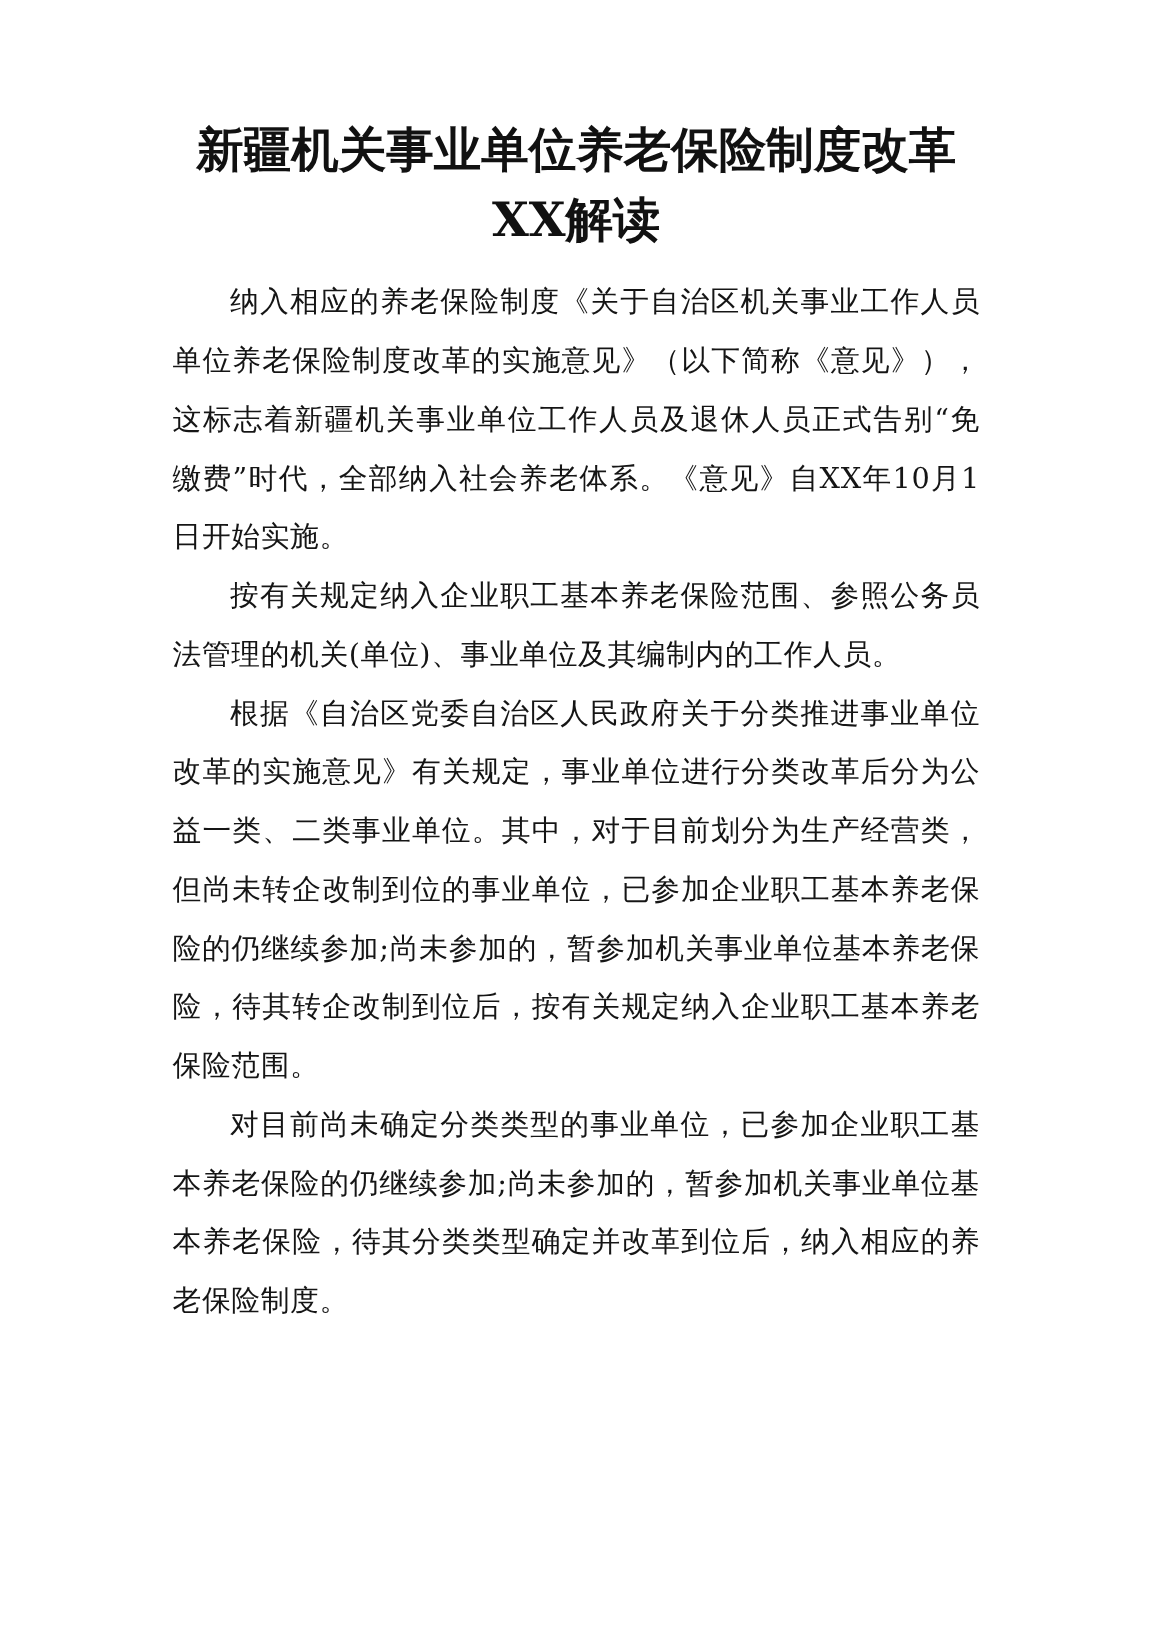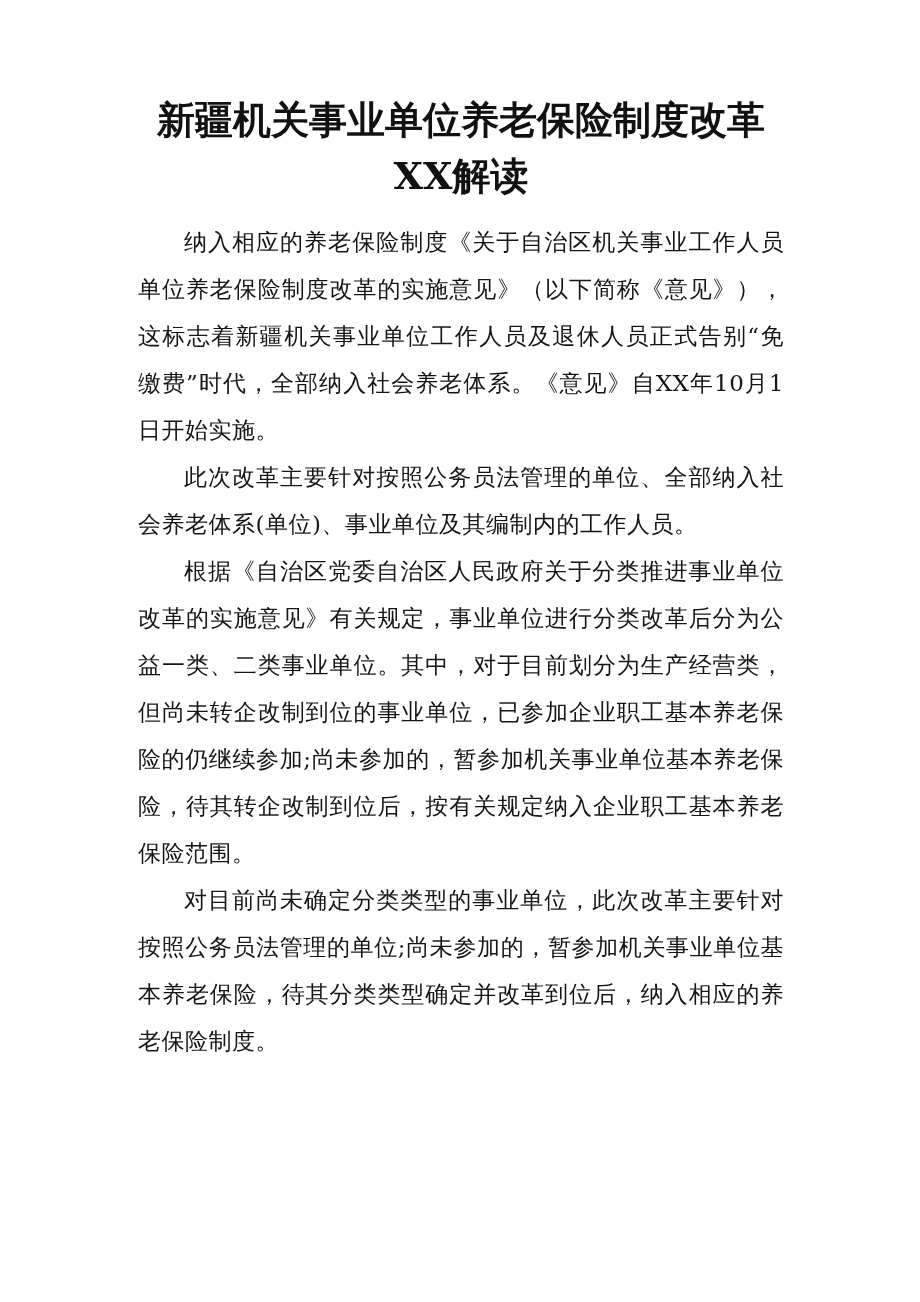--- a/index.html
+++ b/index.html
@@ -45,17 +45,17 @@
       word-break: break-all;
     }
   </style>
 </head>
 <body>
 
 <div class="page">
   <h1 class="doc-title">新疆机关事业单位养老保险制度改革XX解读</h1>
   <div class="body-text">
     <p class="para">纳入相应的养老保险制度《关于自治区机关事业工作人员单位养老保险制度改革的实施意见》（以下简称《意见》），这标志着新疆机关事业单位工作人员及退休人员正式告别“免缴费”时代，全部纳入社会养老体系。《意见》自XX年10月1日开始实施。</p>
-    <p class="para">此次改革主要针对按照公务员法管理的单位、全部纳入社会养老体系(单位)、事业单位及其编制内的工作人员。</p>
+    <p class="para">按有关规定纳入企业职工基本养老保险范围、参照公务员法管理的机关(单位)、事业单位及其编制内的工作人员。</p>
     <p class="para">根据《自治区党委自治区人民政府关于分类推进事业单位改革的实施意见》有关规定，事业单位进行分类改革后分为公益一类、二类事业单位。其中，对于目前划分为生产经营类，但尚未转企改制到位的事业单位，已参加企业职工基本养老保险的仍继续参加;尚未参加的，暂参加机关事业单位基本养老保险，待其转企改制到位后，按有关规定纳入企业职工基本养老保险范围。</p>
-    <p class="para">对目前尚未确定分类类型的事业单位，此次改革主要针对按照公务员法管理的单位;尚未参加的，暂参加机关事业单位基本养老保险，待其分类类型确定并改革到位后，纳入相应的养老保险制度。</p>
+    <p class="para">对目前尚未确定分类类型的事业单位，已参加企业职工基本养老保险的仍继续参加;尚未参加的，暂参加机关事业单位基本养老保险，待其分类类型确定并改革到位后，纳入相应的养老保险制度。</p>
   </div>
 </div>
 
 </body></html>

